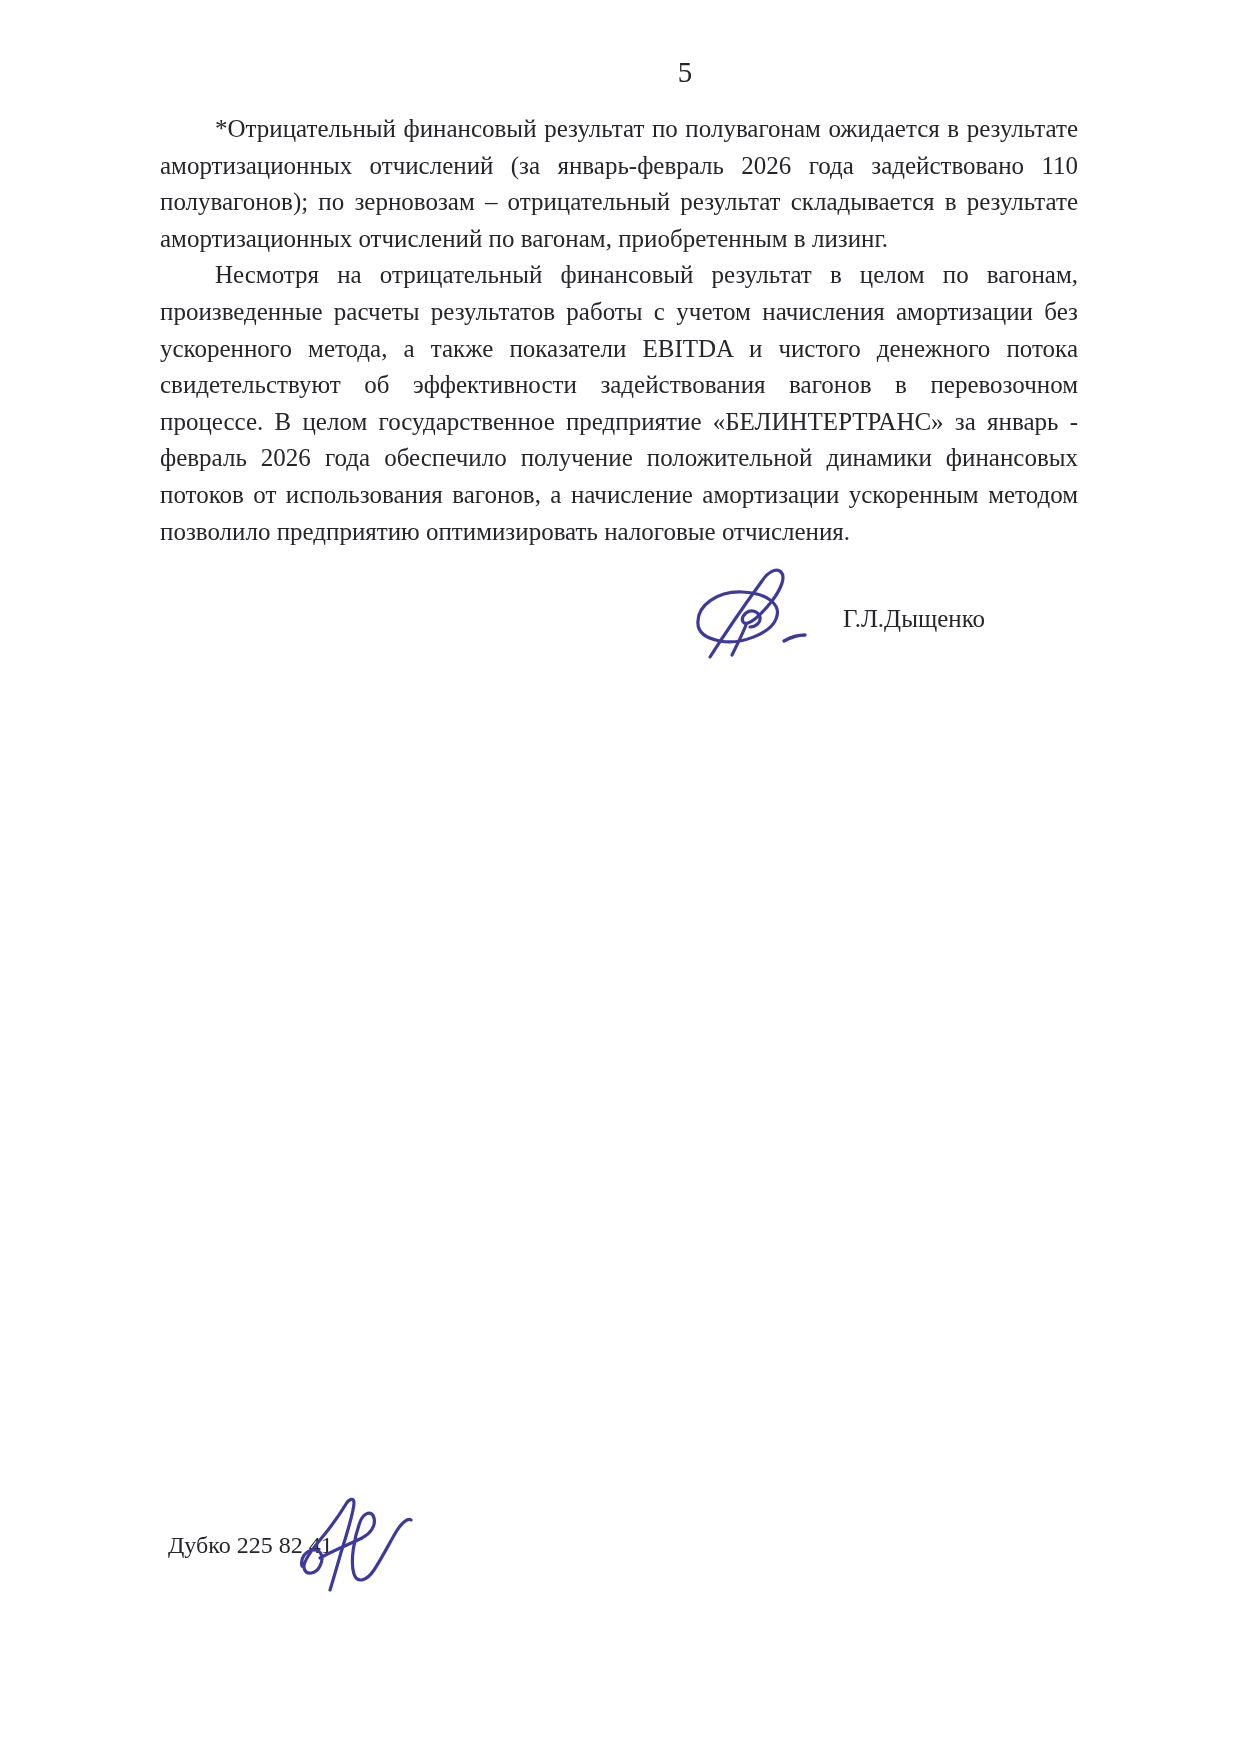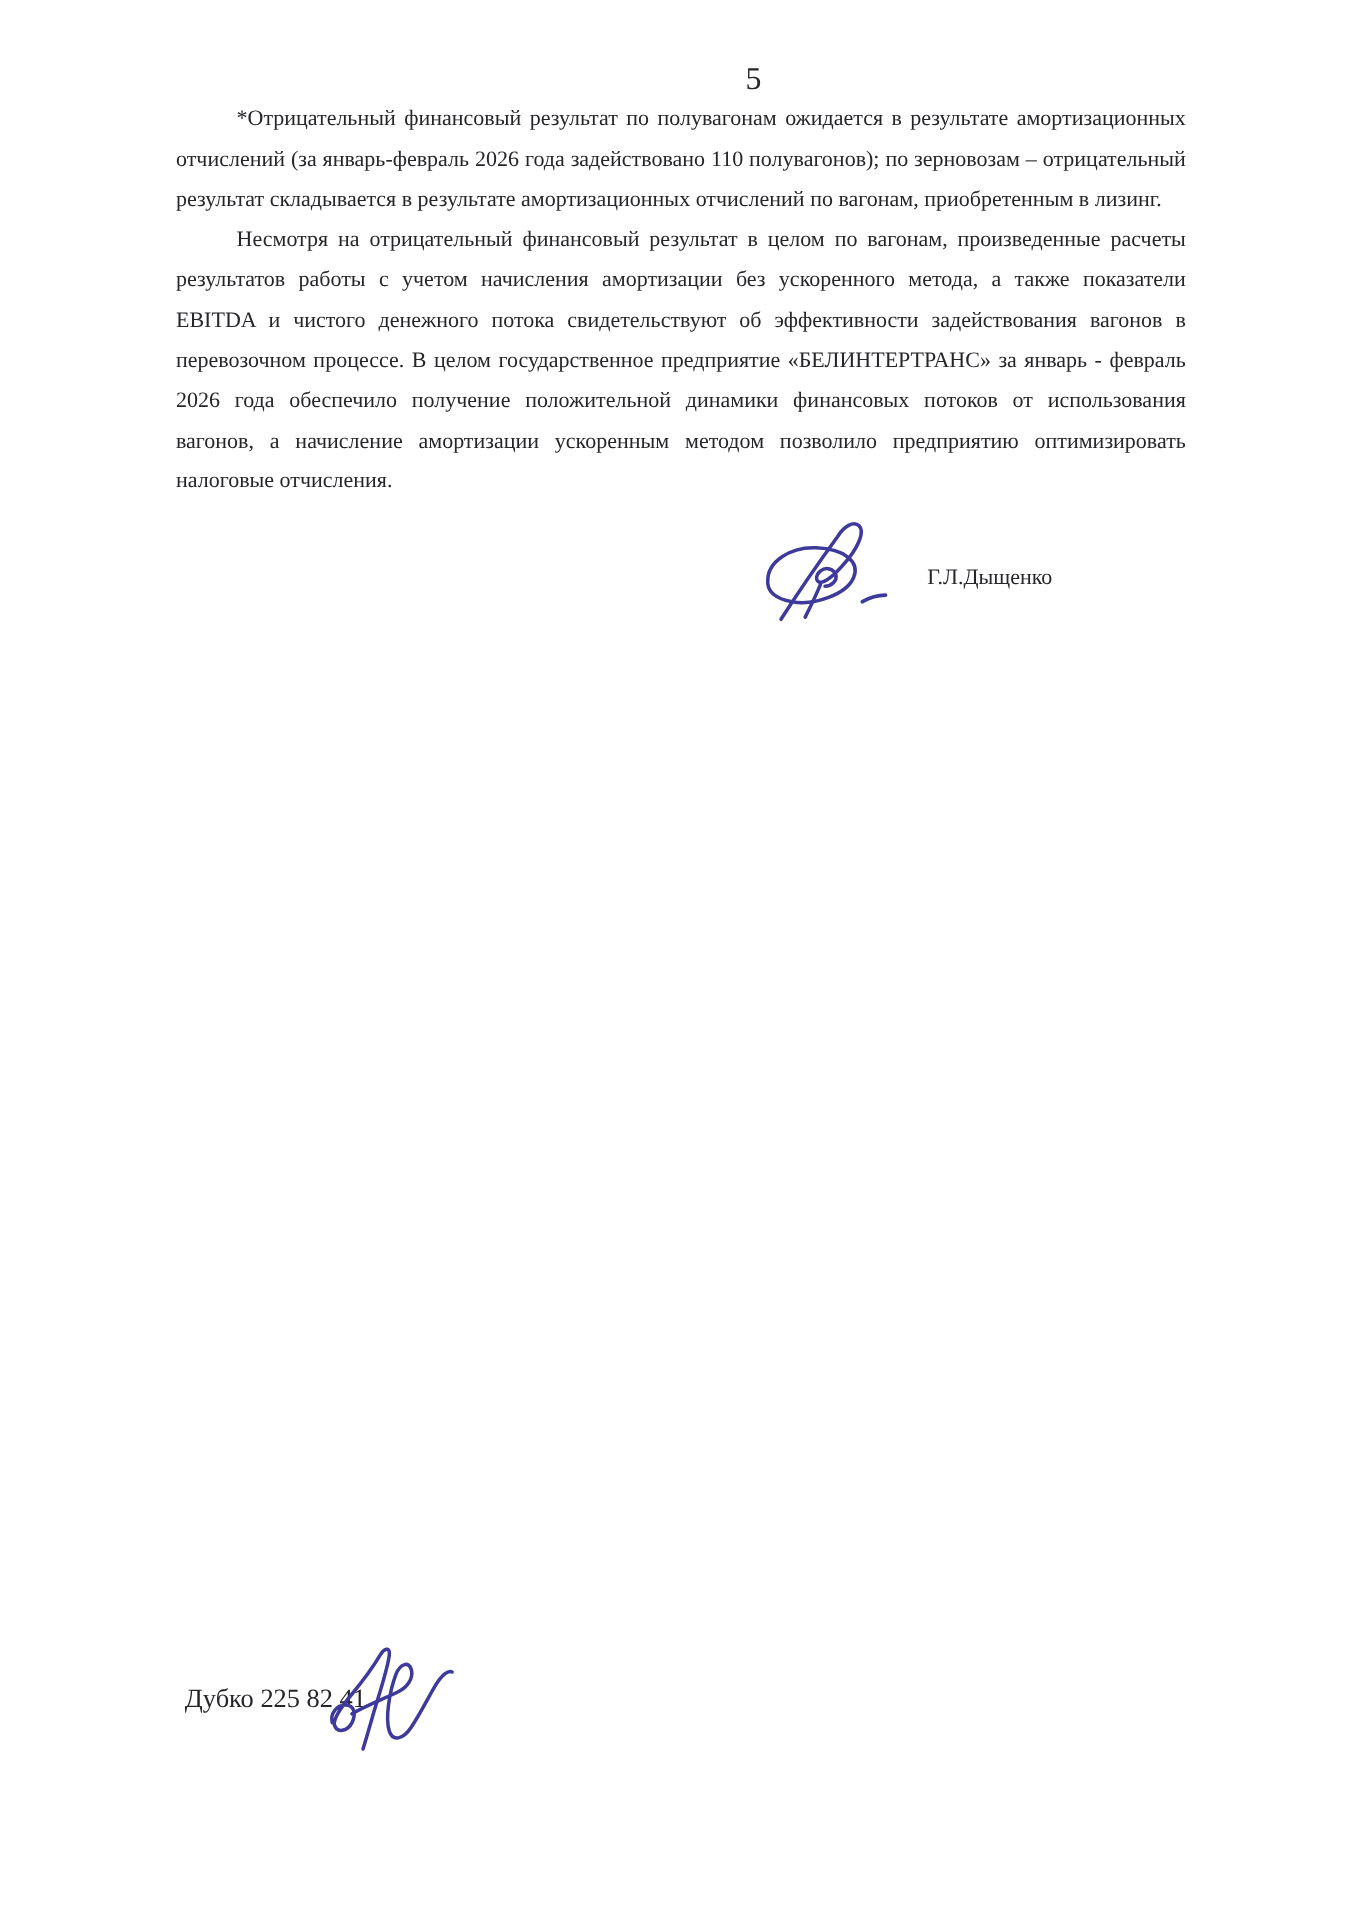--- a/index.html
+++ b/index.html
@@ -20,23 +20,23 @@
     left: 0;
     width: 100%;
     text-align: center;
     transform: translateX(65px);
     font-size: 29px;
     color: var(--ink, #26262a);
   }
   .body {
     position: absolute;
     left: 160px;
-    top: 90px;
+    top: 111px;
     width: 918px;
-    font-size: 20px;
+    font-size: 25px;
     line-height: 36.6px;
     text-align: justify;
   }
   .para { margin: 0; }
   .para.indent { text-indent: 55px; }
   .para.attachment {
     margin-top: 37px;
     text-indent: 0;
   }
   .signoff {

